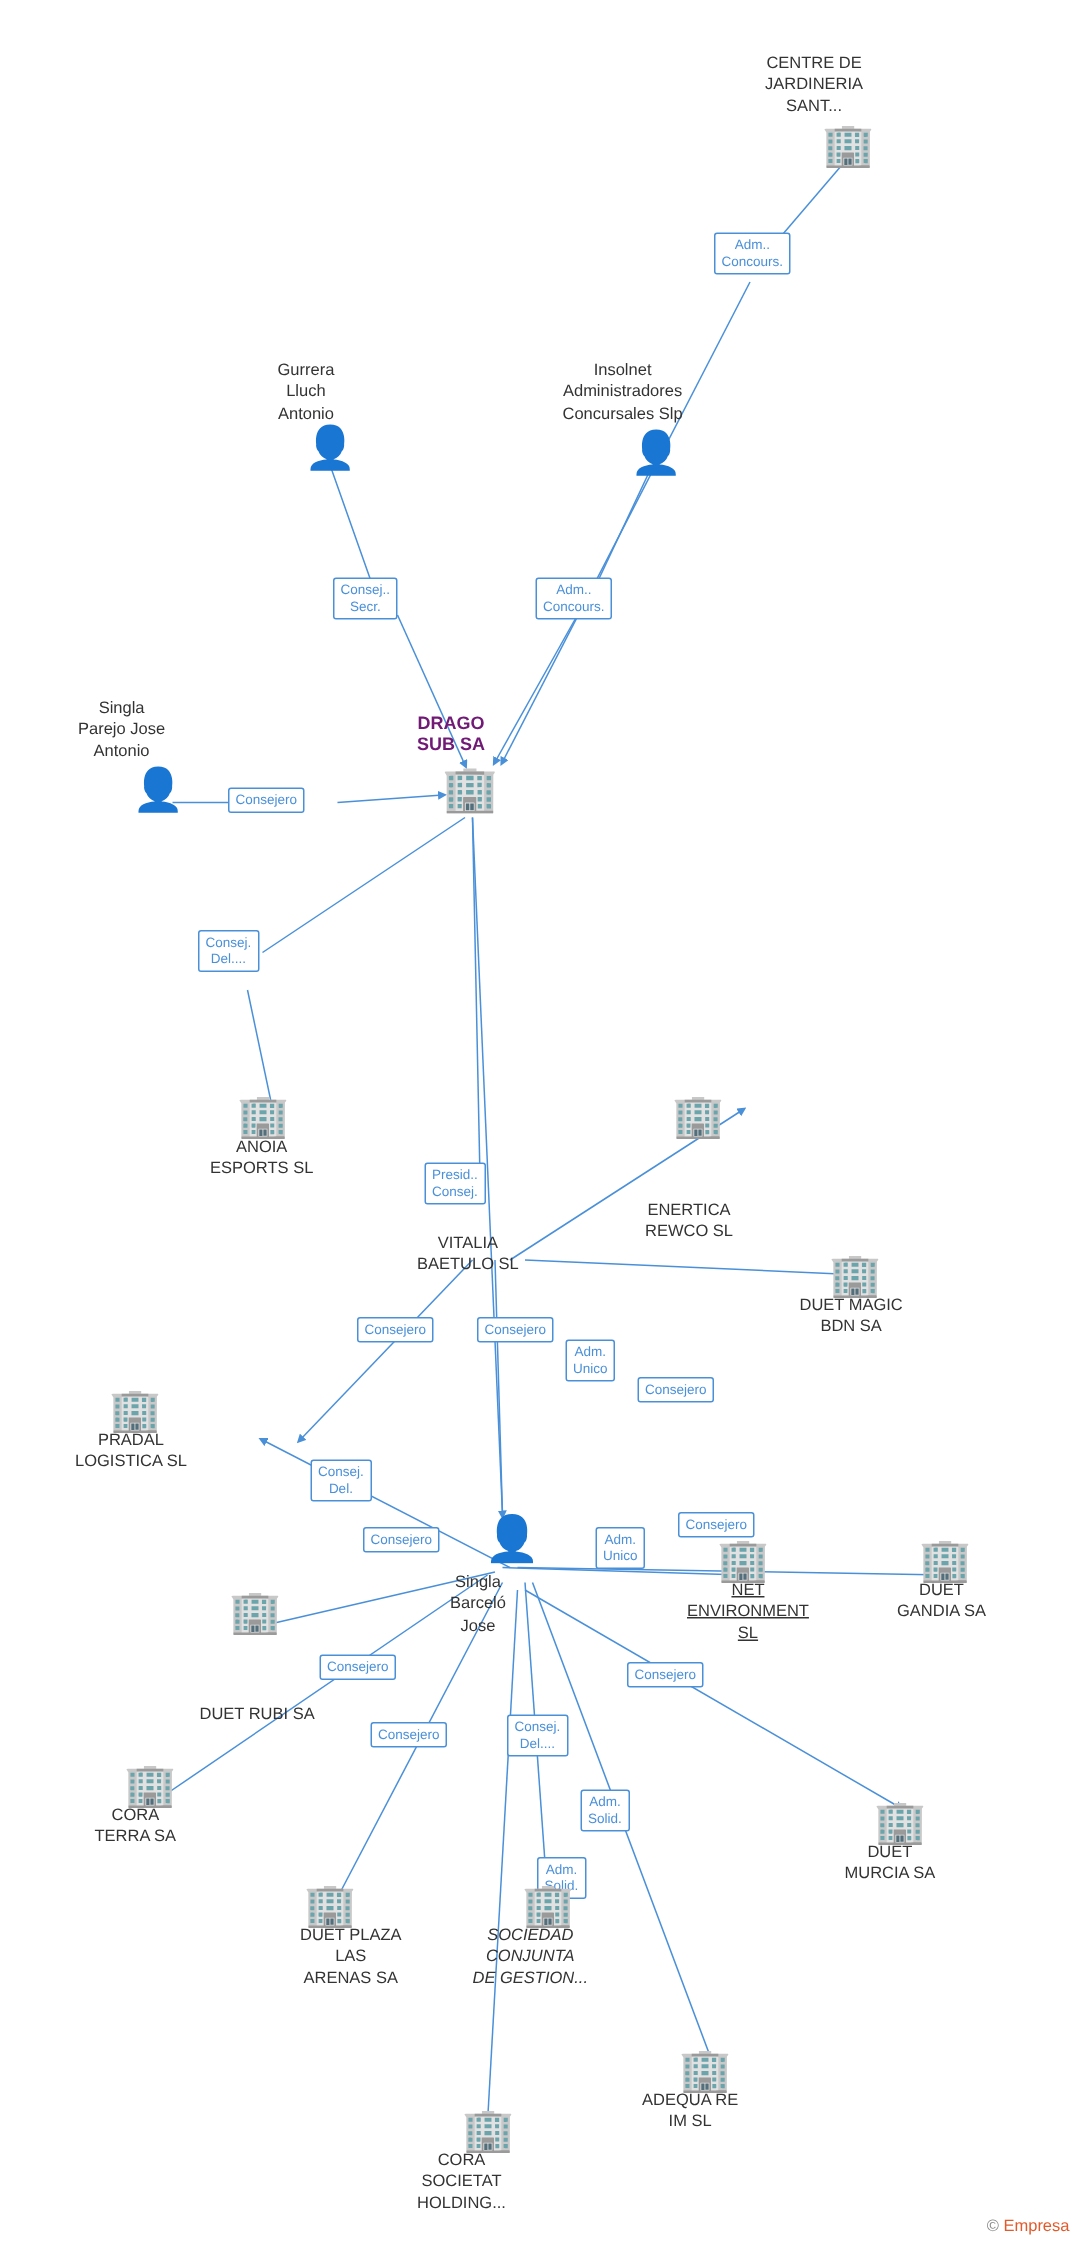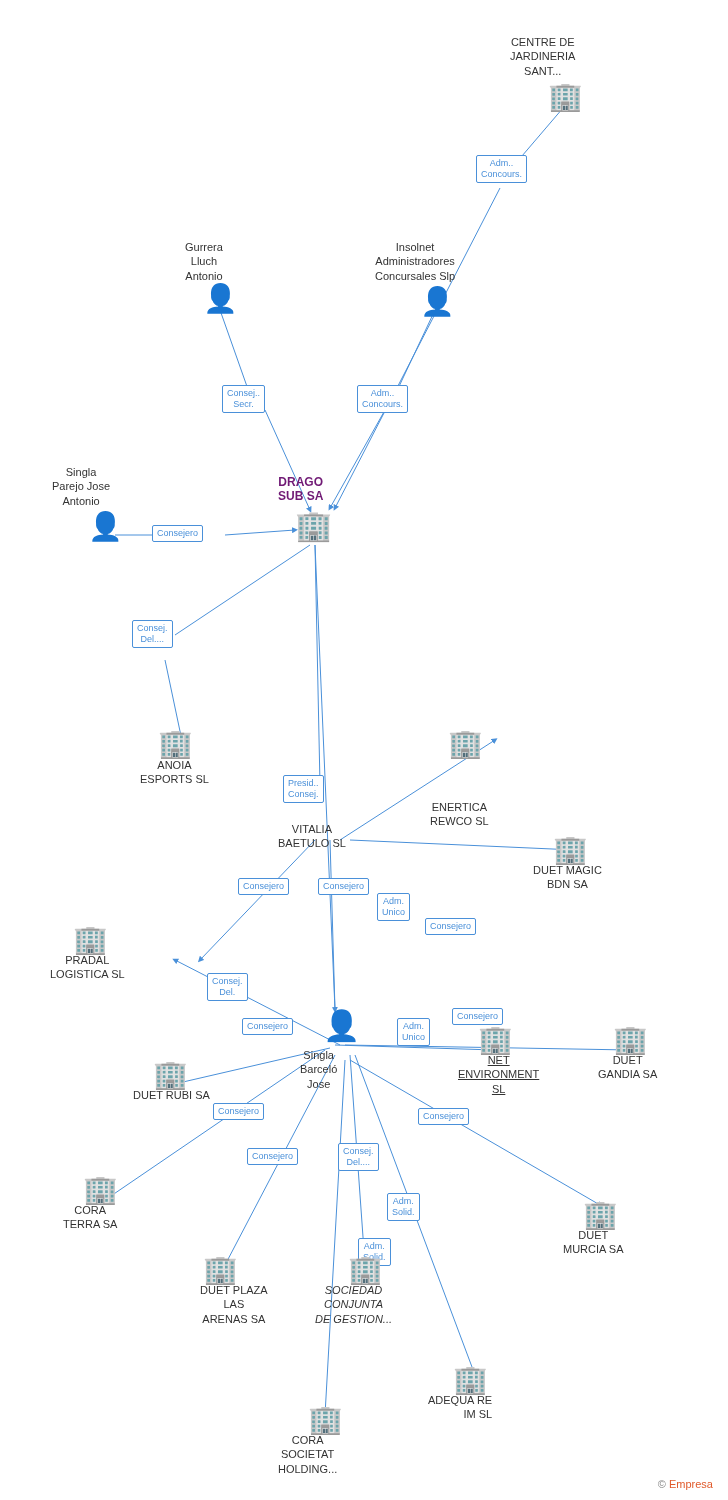--- a/index.html
+++ b/index.html
@@ -200,21 +200,21 @@
 <div class="node-label" style="left:458px; top:1053px;text-decoration:underline;">NET<br>ENVIRONMENT<br>SL</div>
 
 <div class="node-icon" style="left:613px; top:1023px;">
   <span class="building-icon">🏢</span>
 </div>
 <div class="node-label" style="left:598px; top:1053px;">DUET<br>GANDIA SA</div>
 
 <div class="node-icon" style="left:153px; top:1058px;">
   <span class="building-icon">🏢</span>
 </div>
-<div class="node-label" style="left:133px; top:1088px;">DUET RUBI SA</div>
+<div class="node-label" style="left:133px; top:1136px;">DUET RUBI SA</div>
 
 <div class="relation-badge" style="left:213px; top:1103px;">Consejero</div>
 
 <div class="relation-badge" style="left:247px; top:1148px;">Consejero</div>
 
 <div class="relation-badge" style="left:338px; top:1143px;">Consej.<br>Del....</div>
 
 <div class="relation-badge" style="left:418px; top:1108px;">Consejero</div>
 
 <div class="relation-badge" style="left:387px; top:1193px;">Adm.<br>Solid.</div>
@@ -237,20 +237,20 @@
 <div class="node-label" style="left:315px; top:1283px;font-style:italic;">SOCIEDAD<br>CONJUNTA<br>DE GESTION...</div>
 
 <div class="node-icon" style="left:583px; top:1198px;">
   <span class="building-icon">🏢</span>
 </div>
 <div class="node-label" style="left:563px; top:1228px;">DUET<br>MURCIA SA</div>
 
 <div class="node-icon" style="left:453px; top:1363px;">
   <span class="building-icon">🏢</span>
 </div>
-<div class="node-label" style="left:428px; top:1393px;text-align:right;">ADEQUA RE<br>IM SL</div>
+<div class="node-label" style="left:428px; top:1393px;">ADEQUA RE<br>IM SL</div>
 
 <div class="node-icon" style="left:308px; top:1403px;">
   <span class="building-icon">🏢</span>
 </div>
 <div class="node-label" style="left:278px; top:1433px;">CORA<br>SOCIETAT<br>HOLDING...</div>
 
 <div class="copyright">© <span>Empresa</span></div>
 
 </body></html>

